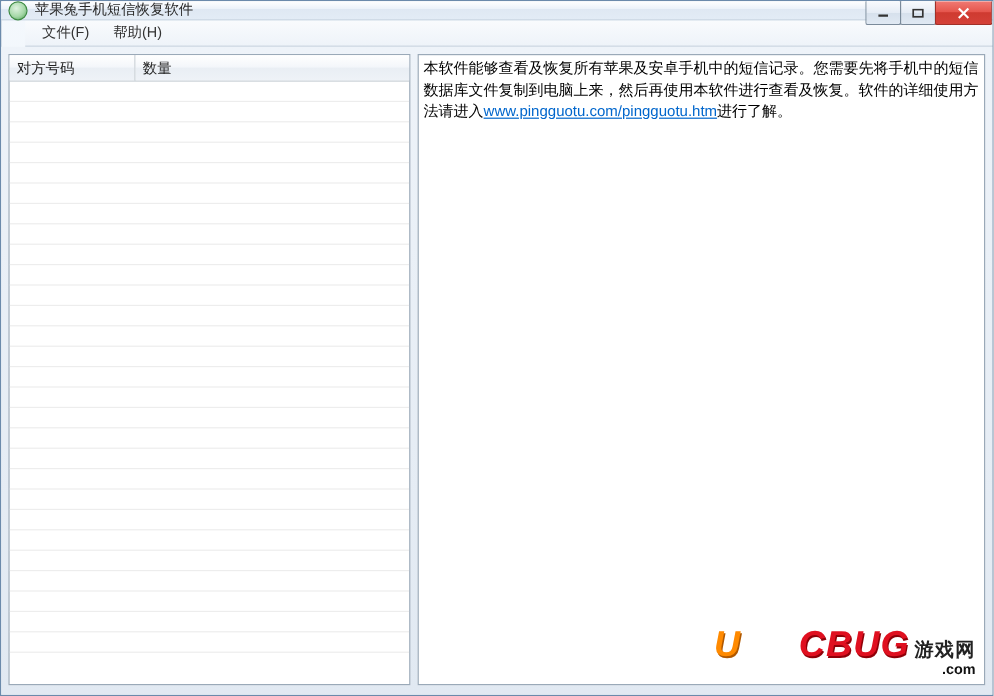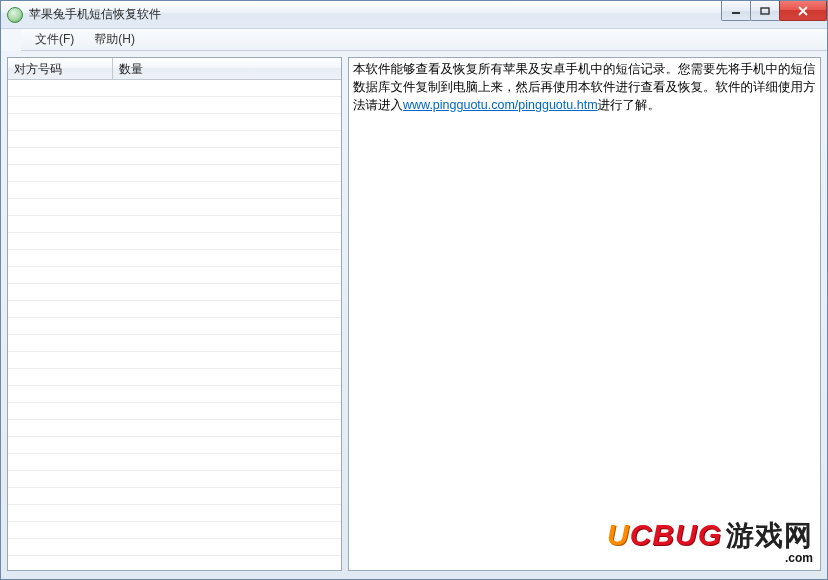--- a/index.html
+++ b/index.html
@@ -10,21 +10,21 @@
   .window {
     width: 828px; height: 580px;
     background: linear-gradient(to bottom, #f5f9fd 0%, #e6eef7 40%, #dde6f0 100%);
     border: 1px solid #6b8aab;
     display: flex; flex-direction: column;
     position: relative;
   }
 
   
   .titlebar {
-    height: 28px;
+    height: 16px;
     background: linear-gradient(to bottom, #ffffff 0%, #eaf1f9 45%, #dfe8f3 46%, #e3ecf6 100%);
     border-bottom: 1px solid #c8d4e1;
     display: flex; align-items: center;
     padding-left: 6px;
     position: relative;
   }
   .app-icon {
     width: 16px; height: 16px; margin-right: 6px;
     border-radius: 50%;
     background: radial-gradient(circle at 40% 35%, #dff2e0 0%, #a6d8a8 55%, #4fa054 100%);
@@ -122,23 +122,23 @@
     right: 14px; bottom: 14px;
     font-family: Arial, sans-serif;
     text-align: right;
     pointer-events: none;
   }
   .wm-top {
     font-size: 30px; font-weight: 900; font-style: italic;
     letter-spacing: 1px;
   }
   .wm-u { color: #ff8a00; text-shadow: 1px 1px 0 #b05800; }
-  .wm-cbug { color: #e01020; text-shadow: 1px 1px 0 #900008; }
+  .wm-cbug { color: #e01020; text-shadow: 1px 1px 0 #900008; margin-left: 48px; }
   .wm-cn {
-    font-size: 28px; font-weight: bold; color: #222;
+    font-size: 16px; font-weight: bold; color: #222;
     text-shadow: 0 0 2px #fff, 0 0 2px #fff;
     margin-left: 4px;
     font-style: normal;
   }
   .wm-bot {
     font-size: 12px; font-weight: bold; color: #111;
     text-shadow: 0 0 2px #fff, 0 0 2px #fff;
     margin-top: -4px;
   }
 </style>

